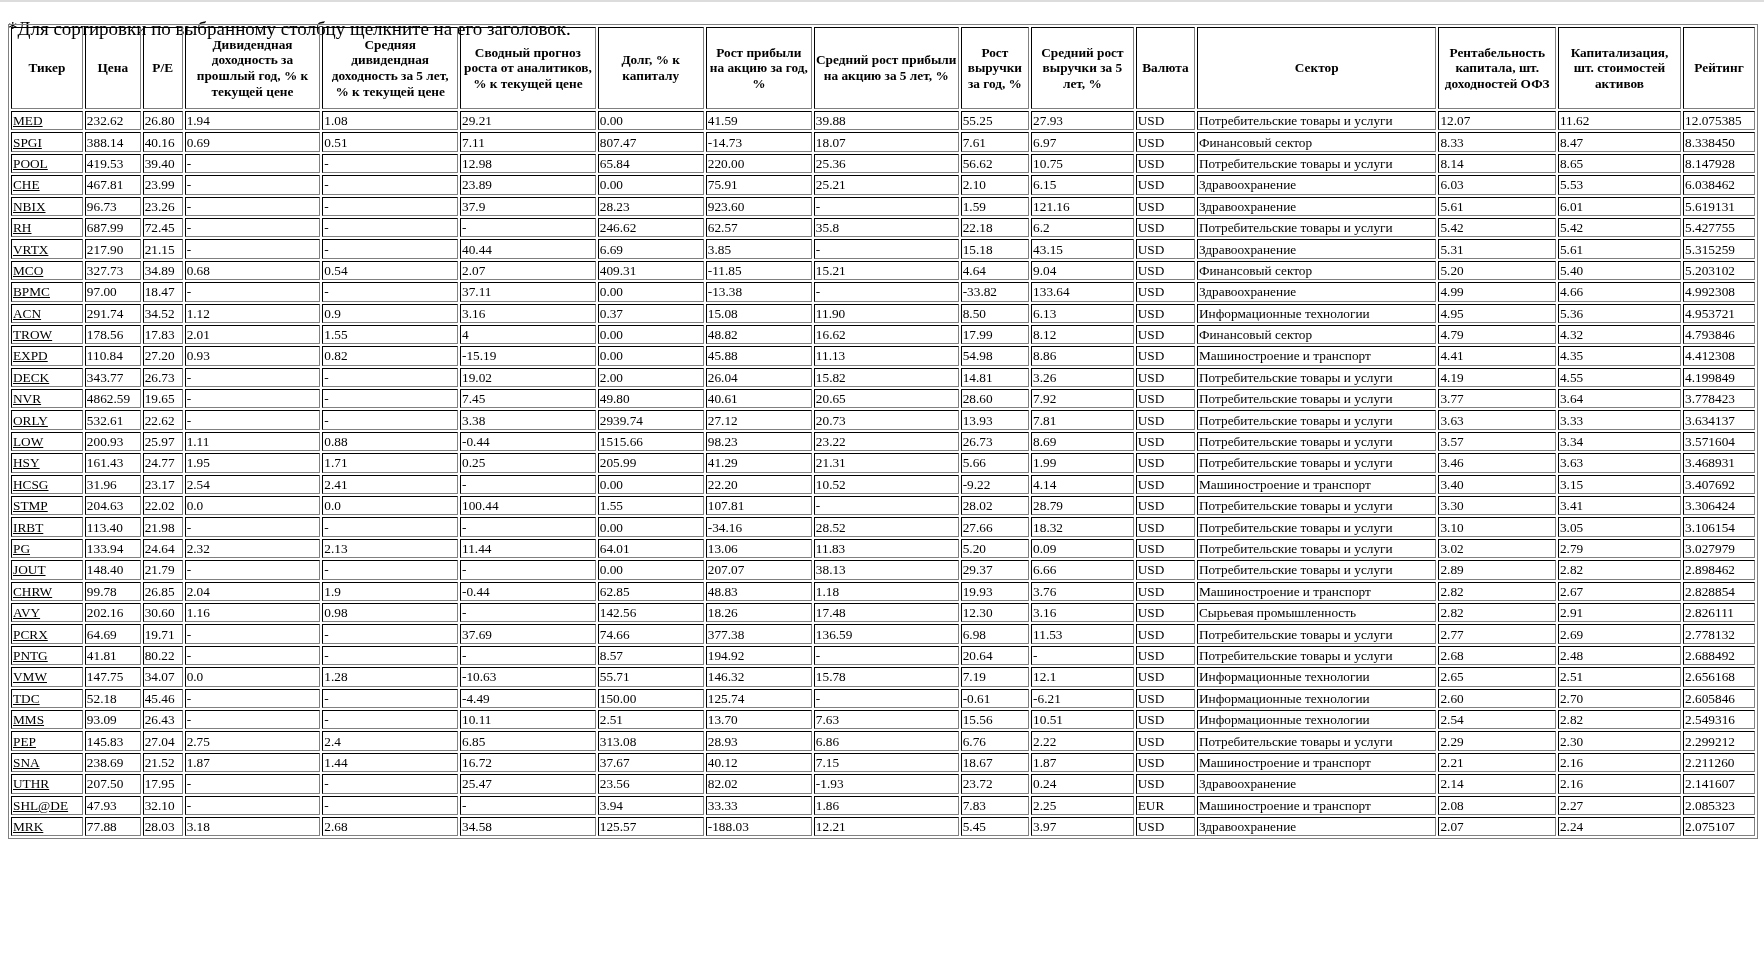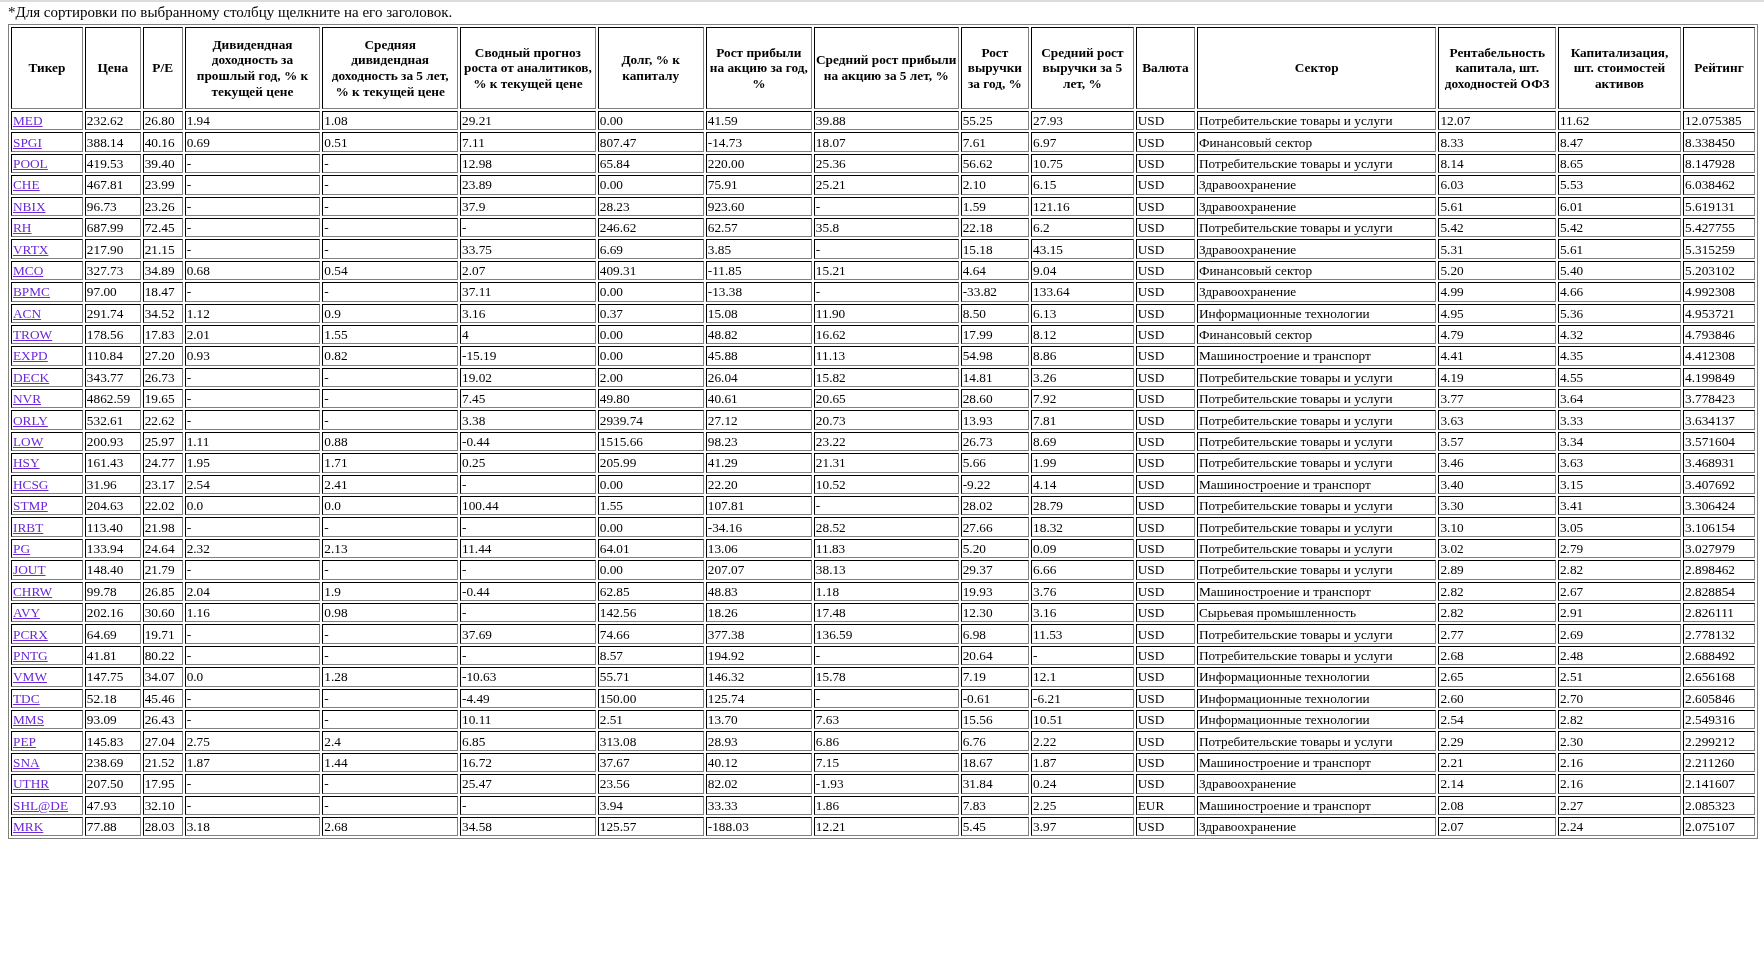--- a/index.html
+++ b/index.html
@@ -2,21 +2,21 @@
 <html><head>
 <meta charset="utf-8">
 <style>
   html, body { margin: 0; padding: 0; background: #ffffff; }
   body {
     width: 1764px; height: 966px; overflow: hidden;
     font-family: "Liberation Serif", "DejaVu Serif", serif;
     font-size: 13.3px; color: #000;
   }
   .topbar { height: 2px; background: #dcdcdc; }
-  .note { position: absolute; left: 8px; top: 4px; font-size: 15px; line-height: 16px; white-space: nowrap; }
+  .note { position: absolute; left: 8px; top: 21px; font-size: 19px; line-height: 16px; white-space: nowrap; }
   .table-wrap { position: absolute; left: 8px; top: 24px; }
   table.stocks {
     border: 1px solid #808080;
     border-collapse: separate;
     border-spacing: 2px;
     table-layout: fixed;
     width: 1750px;
   }
   table.stocks th, table.stocks td {
     border: 1px solid #808080;
@@ -27,21 +27,21 @@
   }
   table.stocks th {
     font-weight: bold; text-align: center; vertical-align: middle;
     height: 80px; line-height: 15.6px; white-space: normal; cursor: pointer;
     border-color: #000 #808080 #808080 #000;
   }
   table.stocks td {
     height: 17.4px; line-height: 17px; text-align: left; vertical-align: middle;
     border-color: #000 #808080 #808080 #000;
   }
-  table.stocks td a { color: #6d28d9; text-decoration: underline; cursor: pointer; }
+  table.stocks td a { color: #000000; text-decoration: underline; cursor: pointer; }
 </style>
 </head>
 <body>
 
 <div class="topbar"></div>
 <div class="note">*Для сортировки по выбранному столбцу щелкните на его заголовок.</div>
 
 <div class="table-wrap">
   <table class="stocks">
     <colgroup>
@@ -190,21 +190,21 @@
           <td>5.42</td>
           <td>5.42</td>
           <td>5.427755</td>
         </tr>
         <tr>
           <td><a>VRTX</a></td>
           <td>217.90</td>
           <td>21.15</td>
           <td>-</td>
           <td>-</td>
-          <td>33.75</td>
+          <td>40.44</td>
           <td>6.69</td>
           <td>3.85</td>
           <td>-</td>
           <td>15.18</td>
           <td>43.15</td>
           <td>USD</td>
           <td>Здравоохранение</td>
           <td>5.31</td>
           <td>5.61</td>
           <td>5.315259</td>
@@ -644,21 +644,21 @@
         <tr>
           <td><a>UTHR</a></td>
           <td>207.50</td>
           <td>17.95</td>
           <td>-</td>
           <td>-</td>
           <td>25.47</td>
           <td>23.56</td>
           <td>82.02</td>
           <td>-1.93</td>
-          <td>31.84</td>
+          <td>23.72</td>
           <td>0.24</td>
           <td>USD</td>
           <td>Здравоохранение</td>
           <td>2.14</td>
           <td>2.16</td>
           <td>2.141607</td>
         </tr>
         <tr>
           <td><a>SHL@DE</a></td>
           <td>47.93</td>

